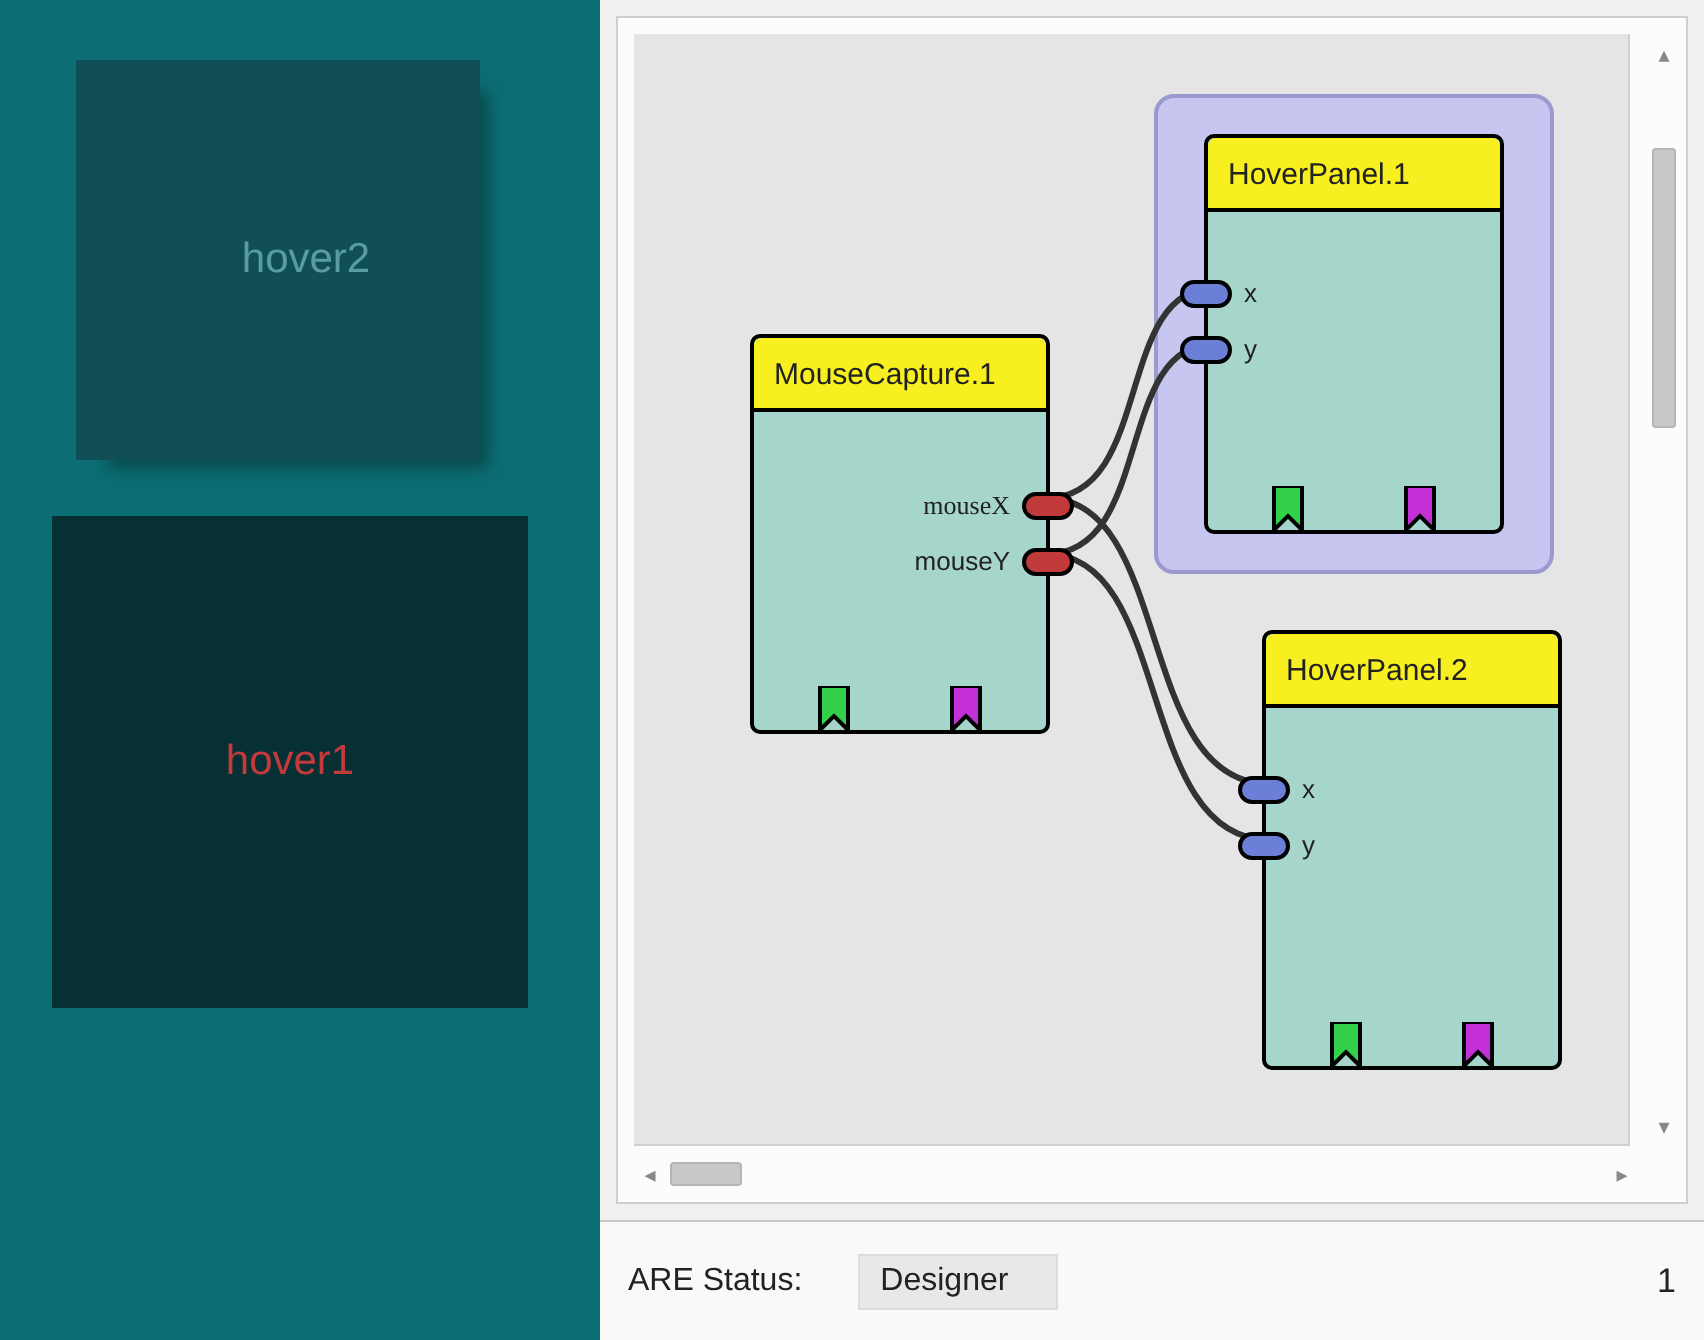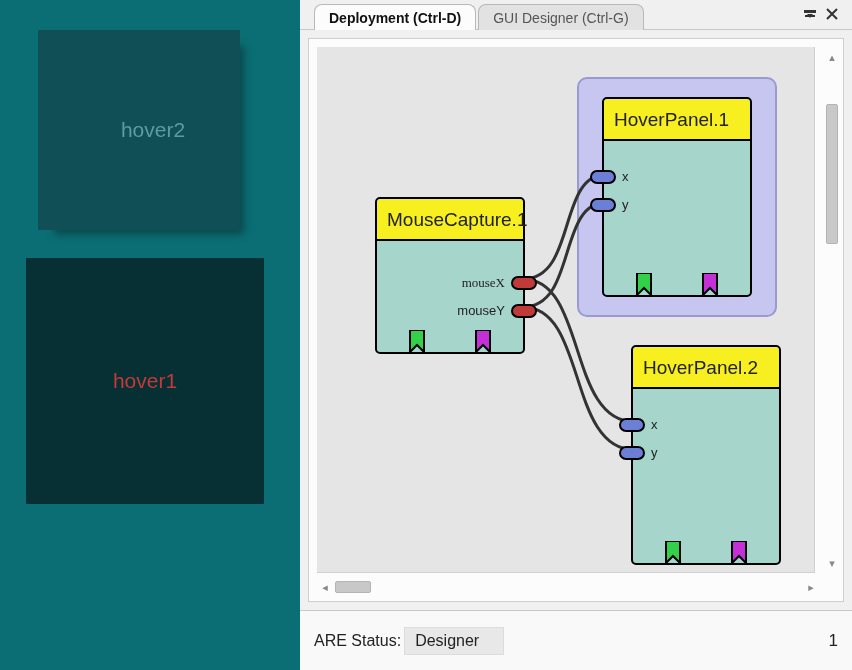--- a/index.html
+++ b/index.html
@@ -161,21 +161,21 @@
     position: absolute;
     border: 2px solid #000;
     border-radius: 5px;
     background: #a6d5cc;
   }
   .block .title {
     background: #f7ef20;
     border-bottom: 2px solid #000;
     border-radius: 4px 4px 0 0;
     padding: 10px 8px 8px 10px;
-    font-size: 19px;
+    font-size: 15px;
   }
   .port-row {
     position: absolute;
     display: flex;
     align-items: center;
     gap: 6px;
     font-size: 13px;
   }
   .port {
     width: 26px; height: 14px;
@@ -212,21 +212,21 @@
   }
 
   
   .statusbar {
     height: 60px;
     border-top: 1px solid #c8c8c8;
     background: #f9f9f9;
     display: flex;
     align-items: center;
     padding: 0 14px;
-    gap: 3px;
+    gap: 28px;
     font-size: 16px;
   }
   .statusbar .val {
     background: #e8e8e8;
     border: 1px solid #dcdcdc;
     padding: 4px 18px 4px 10px;
     min-width: 100px;
   }
   .statusbar .trail {
     margin-left: auto;
@@ -240,57 +240,34 @@
   <div class="hover-panel top">
     <span class="hlabel">hover2</span>
   </div>
   <div class="hover-panel bottom">
     <span class="hlabel">hover1</span>
   </div>
 </div>
 
 <div class="designer">
 
-  <div class="tabstrip">
-    <div class="tab active">
-      <span>Deployment (Ctrl-D)</span>
-    </div>
-    <div class="tab">
-      <span>GUI Designer (Ctrl-G)</span>
-    </div>
-    <div class="tab-tools">
-      <div class="tool-icon">
-        <svg width="14" height="14" viewBox="0 0 14 14">
-            <path d="M2 5 L12 5 M2 9 L12 9" stroke="#333" stroke-width="2"></path>
-            <path d="M6 2 L2 5 L6 8" fill="none" stroke="#333" stroke-width="0"></path>
-            <rect x="1" y="3" width="12" height="3" fill="#333"></rect>
-            <polygon points="4,7 10,7 7,11" fill="#333"></polygon>
-          </svg>
-      </div>
-      <div class="tool-icon">
-        <svg width="12" height="12" viewBox="0 0 12 12">
-            <path d="M1 1 L11 11 M11 1 L1 11" stroke="#333" stroke-width="2"></path>
-          </svg>
-      </div>
-    </div>
-  </div>
 
   <div class="canvas-frame">
     <div class="canvas">
 
       <div class="selection" style="left:260px; top:30px; width:200px; height:240px;"></div>
 
       <svg class="wire" style="left:0;top:0;width:500px;height:560px;">
         <path d="M206 232 C 260 232, 240 127, 290 127" stroke="#333" stroke-width="3" fill="none"></path>
         <path d="M206 260 C 260 260, 240 155, 290 155" stroke="#333" stroke-width="3" fill="none"></path>
         <path d="M206 232 C 270 232, 250 375, 318 375" stroke="#333" stroke-width="3" fill="none"></path>
         <path d="M206 260 C 270 260, 250 403, 318 403" stroke="#333" stroke-width="3" fill="none"></path>
       </svg>
 
-      <div class="block" style="left:58px; top:150px; width:150px; height:157px;">
+      <div class="block" style="left:58px; top:150px; width:150px; height:200px;">
         <div class="title">MouseCapture.1</div>
         <div class="port-row" style="right:-14px; top:76px;font-family:Liberation Serif, serif;">
           <span class="plabel left">mouseX</span>
           <div class="port out"></div>
         </div>
         <div class="port-row" style="right:-14px; top:104px;">
           <span class="plabel left">mouseY</span>
           <div class="port out"></div>
         </div>
         <div class="flags">

